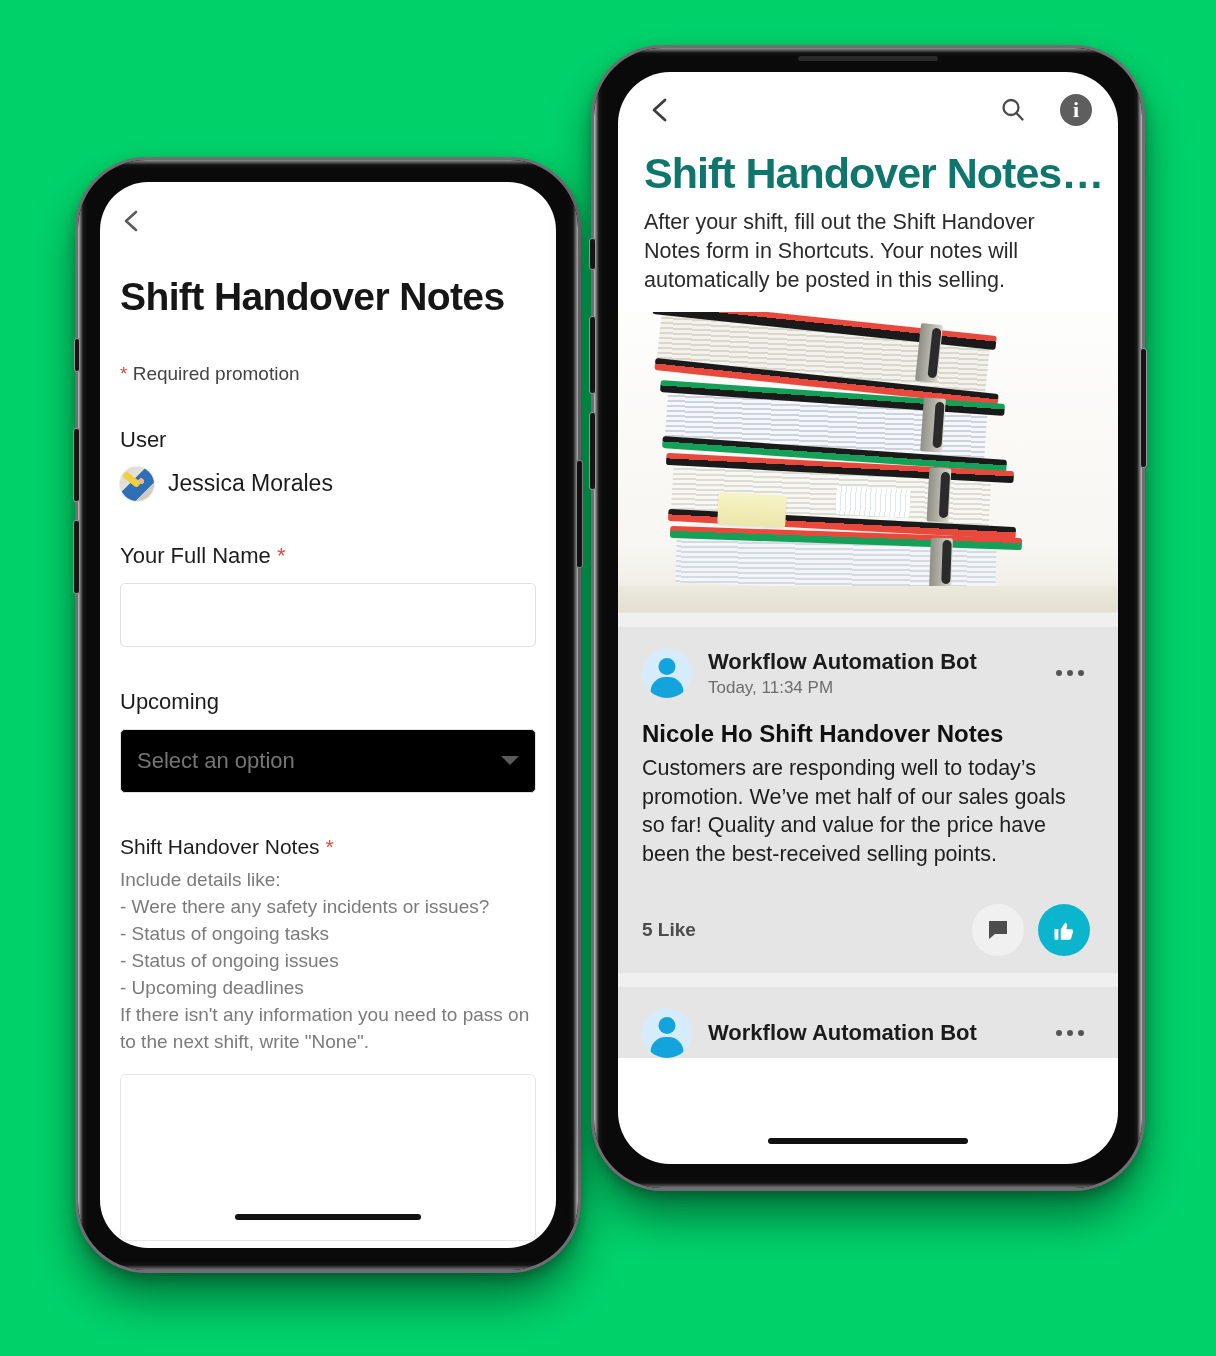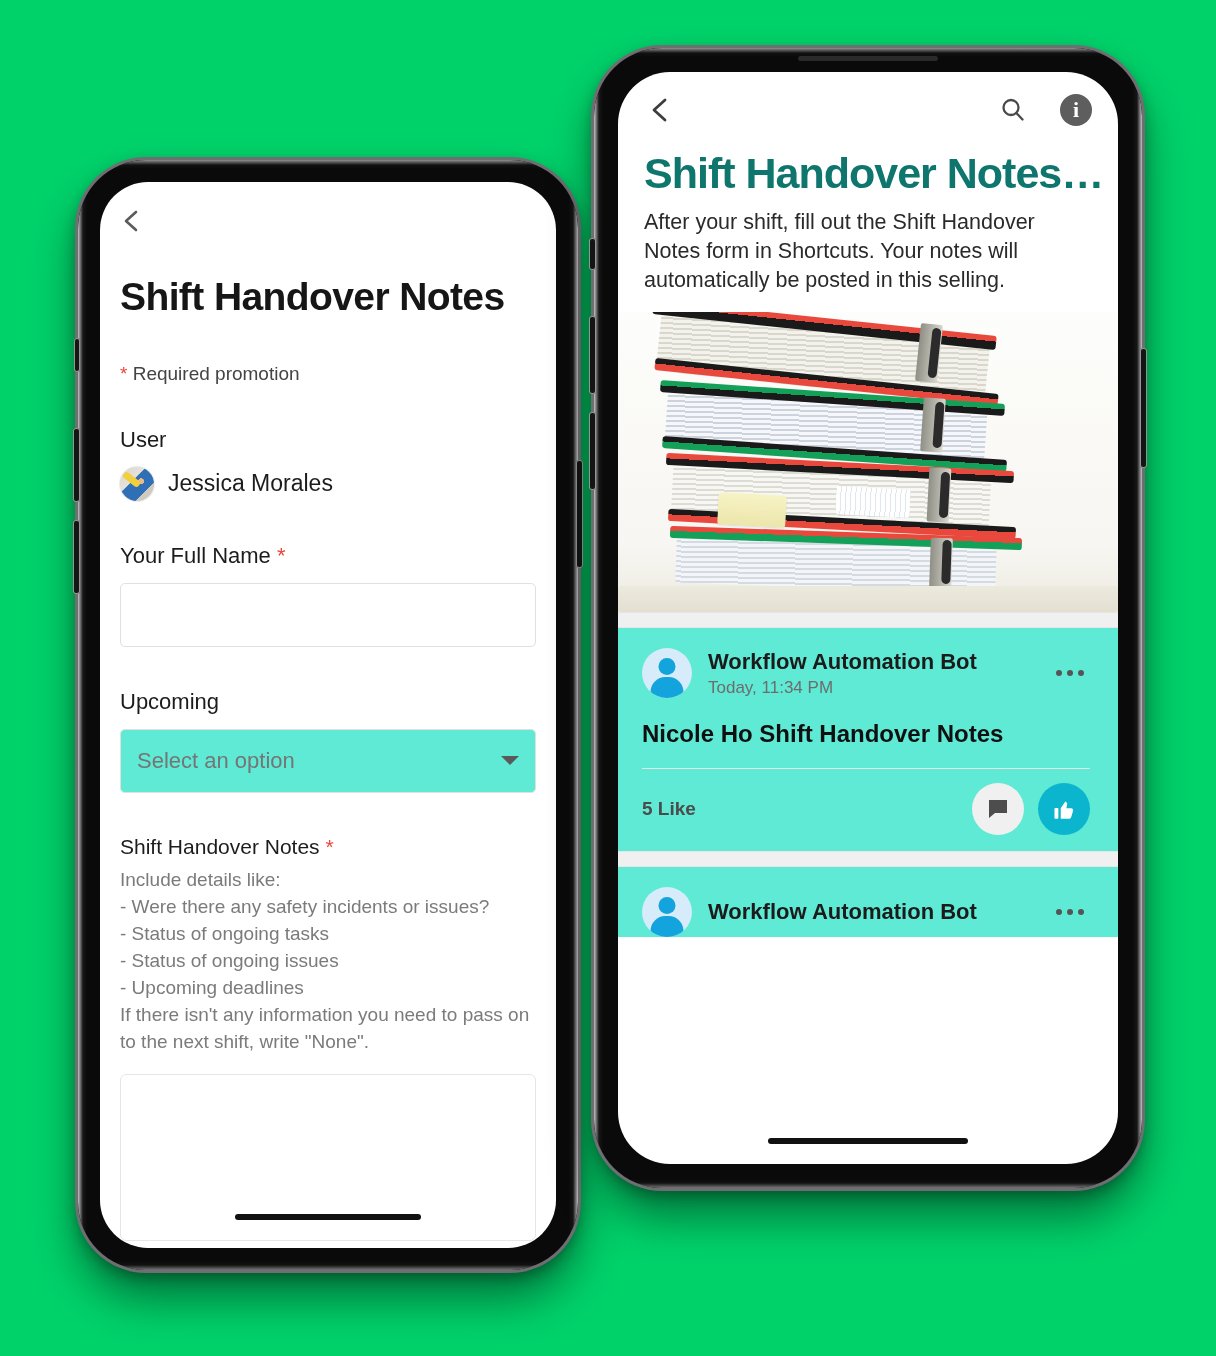--- a/index.html
+++ b/index.html
@@ -75,21 +75,21 @@
     position:relative;overflow:hidden;box-shadow:0 0 0 1px rgba(0,0,0,.08);
   }
   .avatar-photo::after{
     content:"";position:absolute;left:2px;top:9px;width:19px;height:7px;
     background:#f2cf3e;border-radius:3px;transform:rotate(38deg);
   }
   .txt-input{
     margin-top:14px;height:62px;border:1px solid #e0e0e0;border-radius:5px;background:#fff;
   }
   .select-box{
-    margin-top:14px;height:62px;border:1px solid #e0e0e0;border-radius:5px;background:#5eead4;
+    margin-top:14px;height:62px;border:1px solid #e0e0e0;border-radius:5px;background:#000000;
     display:flex;align-items:center;padding:0 16px;justify-content:space-between;
   }
   .select-placeholder{font-size:22px;color:#757575;}
   .caret{width:0;height:0;border-left:9px solid transparent;border-right:9px solid transparent;border-top:9px solid #5a5a5a;}
   .q-title{font-size:21px;color:#1c1c1c;margin-top:42px;}
   .q-help{font-size:19px;color:#7b7b7b;line-height:1.42;margin-top:8px;white-space:pre-line;}
   .textarea-box{margin-top:18px;height:165px;border:1px solid #e6e6e6;border-radius:6px;background:#fff;}
   #phoneLeft .home-bar{left:50%;transform:translateX(-50%);bottom:28px;width:186px;}
 
   
@@ -130,21 +130,21 @@
   }
   .composer-avatar::after{
     content:"";position:absolute;left:3px;top:13px;width:25px;height:9px;
     background:#f2cf3e;border-radius:4px;transform:rotate(36deg);
   }
   .composer-input{
     flex:1;height:50px;border:1px solid #cfcfcf;border-radius:26px;
     display:flex;align-items:center;padding:0 20px;font-size:21px;color:#4d4d4d;background:#fff;
   }
   .feed-gap{height:14px;background:#f0f0f0;border-top:1px solid #e6e6e6;border-bottom:1px solid #e6e6e6;}
-  .post{background:#5eead4;padding:20px 28px 0 24px;}
+  .post{background:#e5e5e5;padding:20px 28px 0 24px;}
   .post-head{display:flex;align-items:center;}
   .bot-avatar{
     width:50px;height:50px;border-radius:50%;flex:0 0 50px;background:#d6ecfa;position:relative;overflow:hidden;
   }
   .bot-avatar::before{
     content:"";position:absolute;left:50%;top:19%;transform:translateX(-50%);
     width:17px;height:17px;border-radius:50%;background:#13a3dd;
   }
   .bot-avatar::after{
     content:"";position:absolute;left:50%;top:58%;transform:translateX(-50%);
@@ -335,20 +335,21 @@
             <div class="post-time">Today, 11:34 PM</div>
           </div>
           <div class="dots">
               <i></i>
               <i></i>
               <i></i>
             </div>
         </div>
 
         <div class="post-title">Nicole Ho Shift Handover Notes</div>
+        <div class="post-body">Customers are responding well to today’s promotion. We’ve met half of our sales goals so far! Quality and value for the price have been the best-received selling points.</div>
 
         <div class="post-foot">
           <div class="likes">5 Like</div>
           <div class="round-btn btn-comment">
             <svg width="24" height="24" viewBox="0 0 24 24">
               <path d="M3 3h18v13H9l-6 5z" fill="#4d4d4d"></path>
             </svg>
           </div>
           <div class="round-btn btn-like">
             <svg width="26" height="26" viewBox="0 0 24 24">

